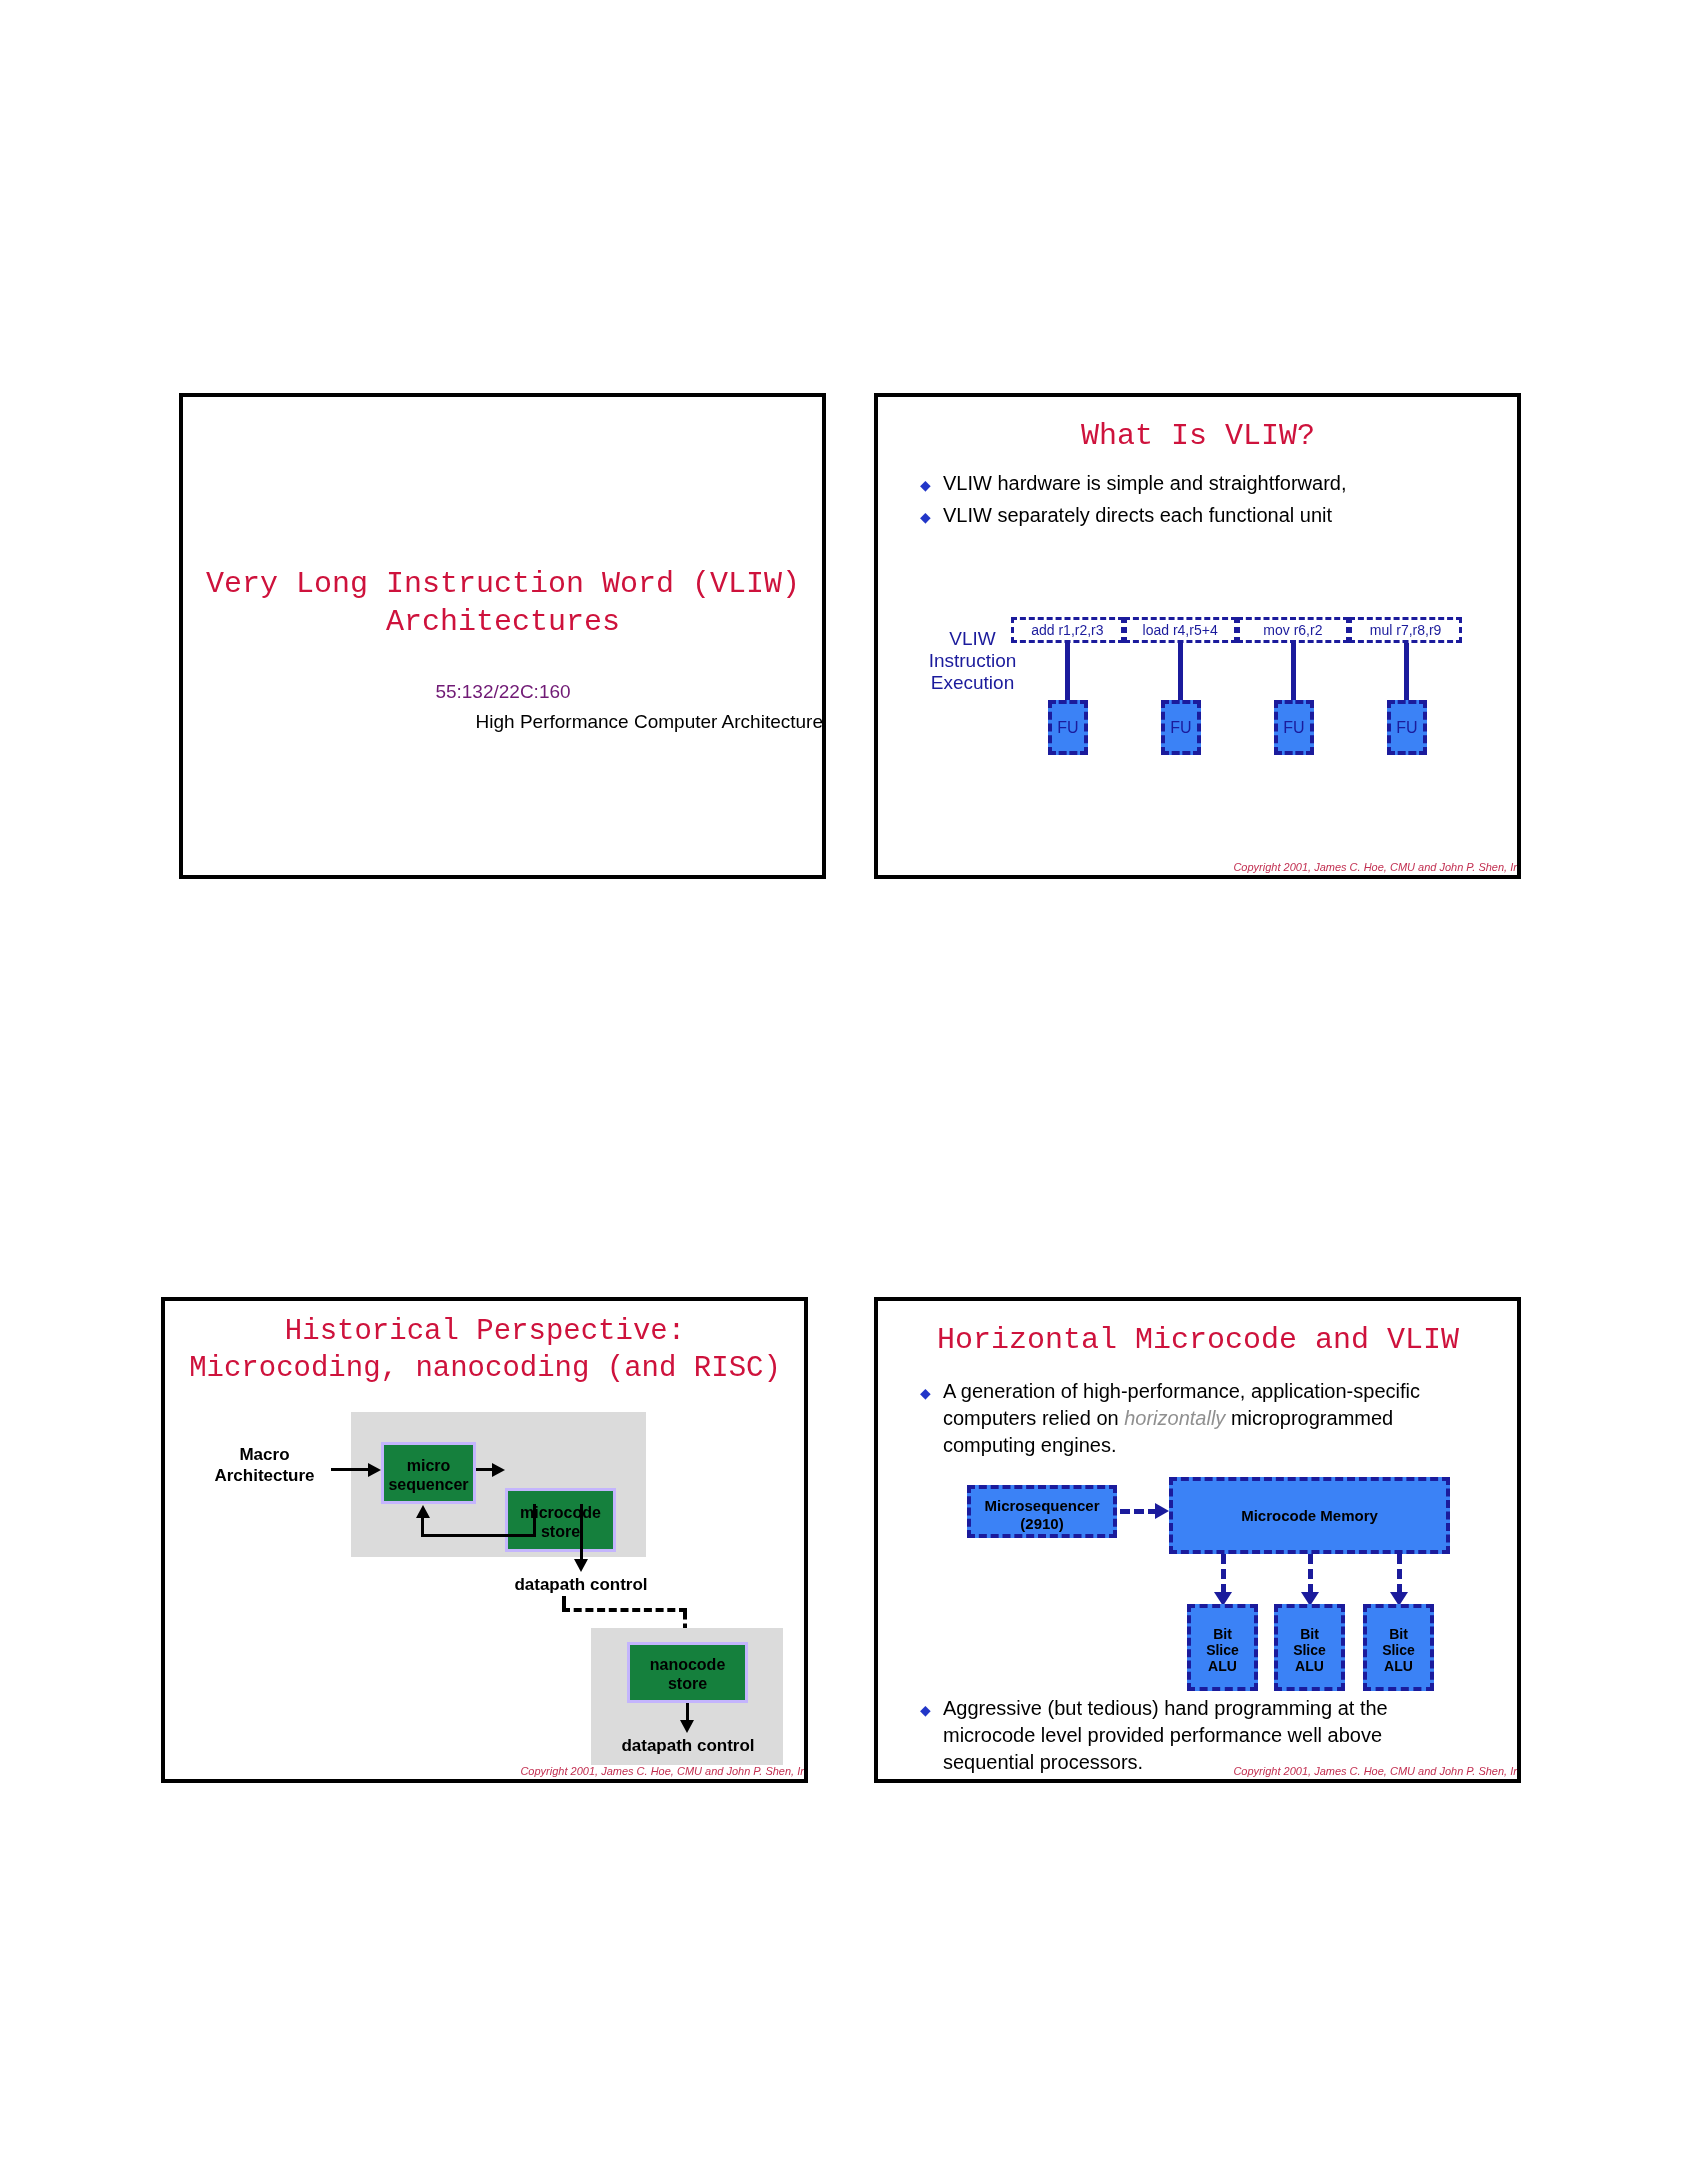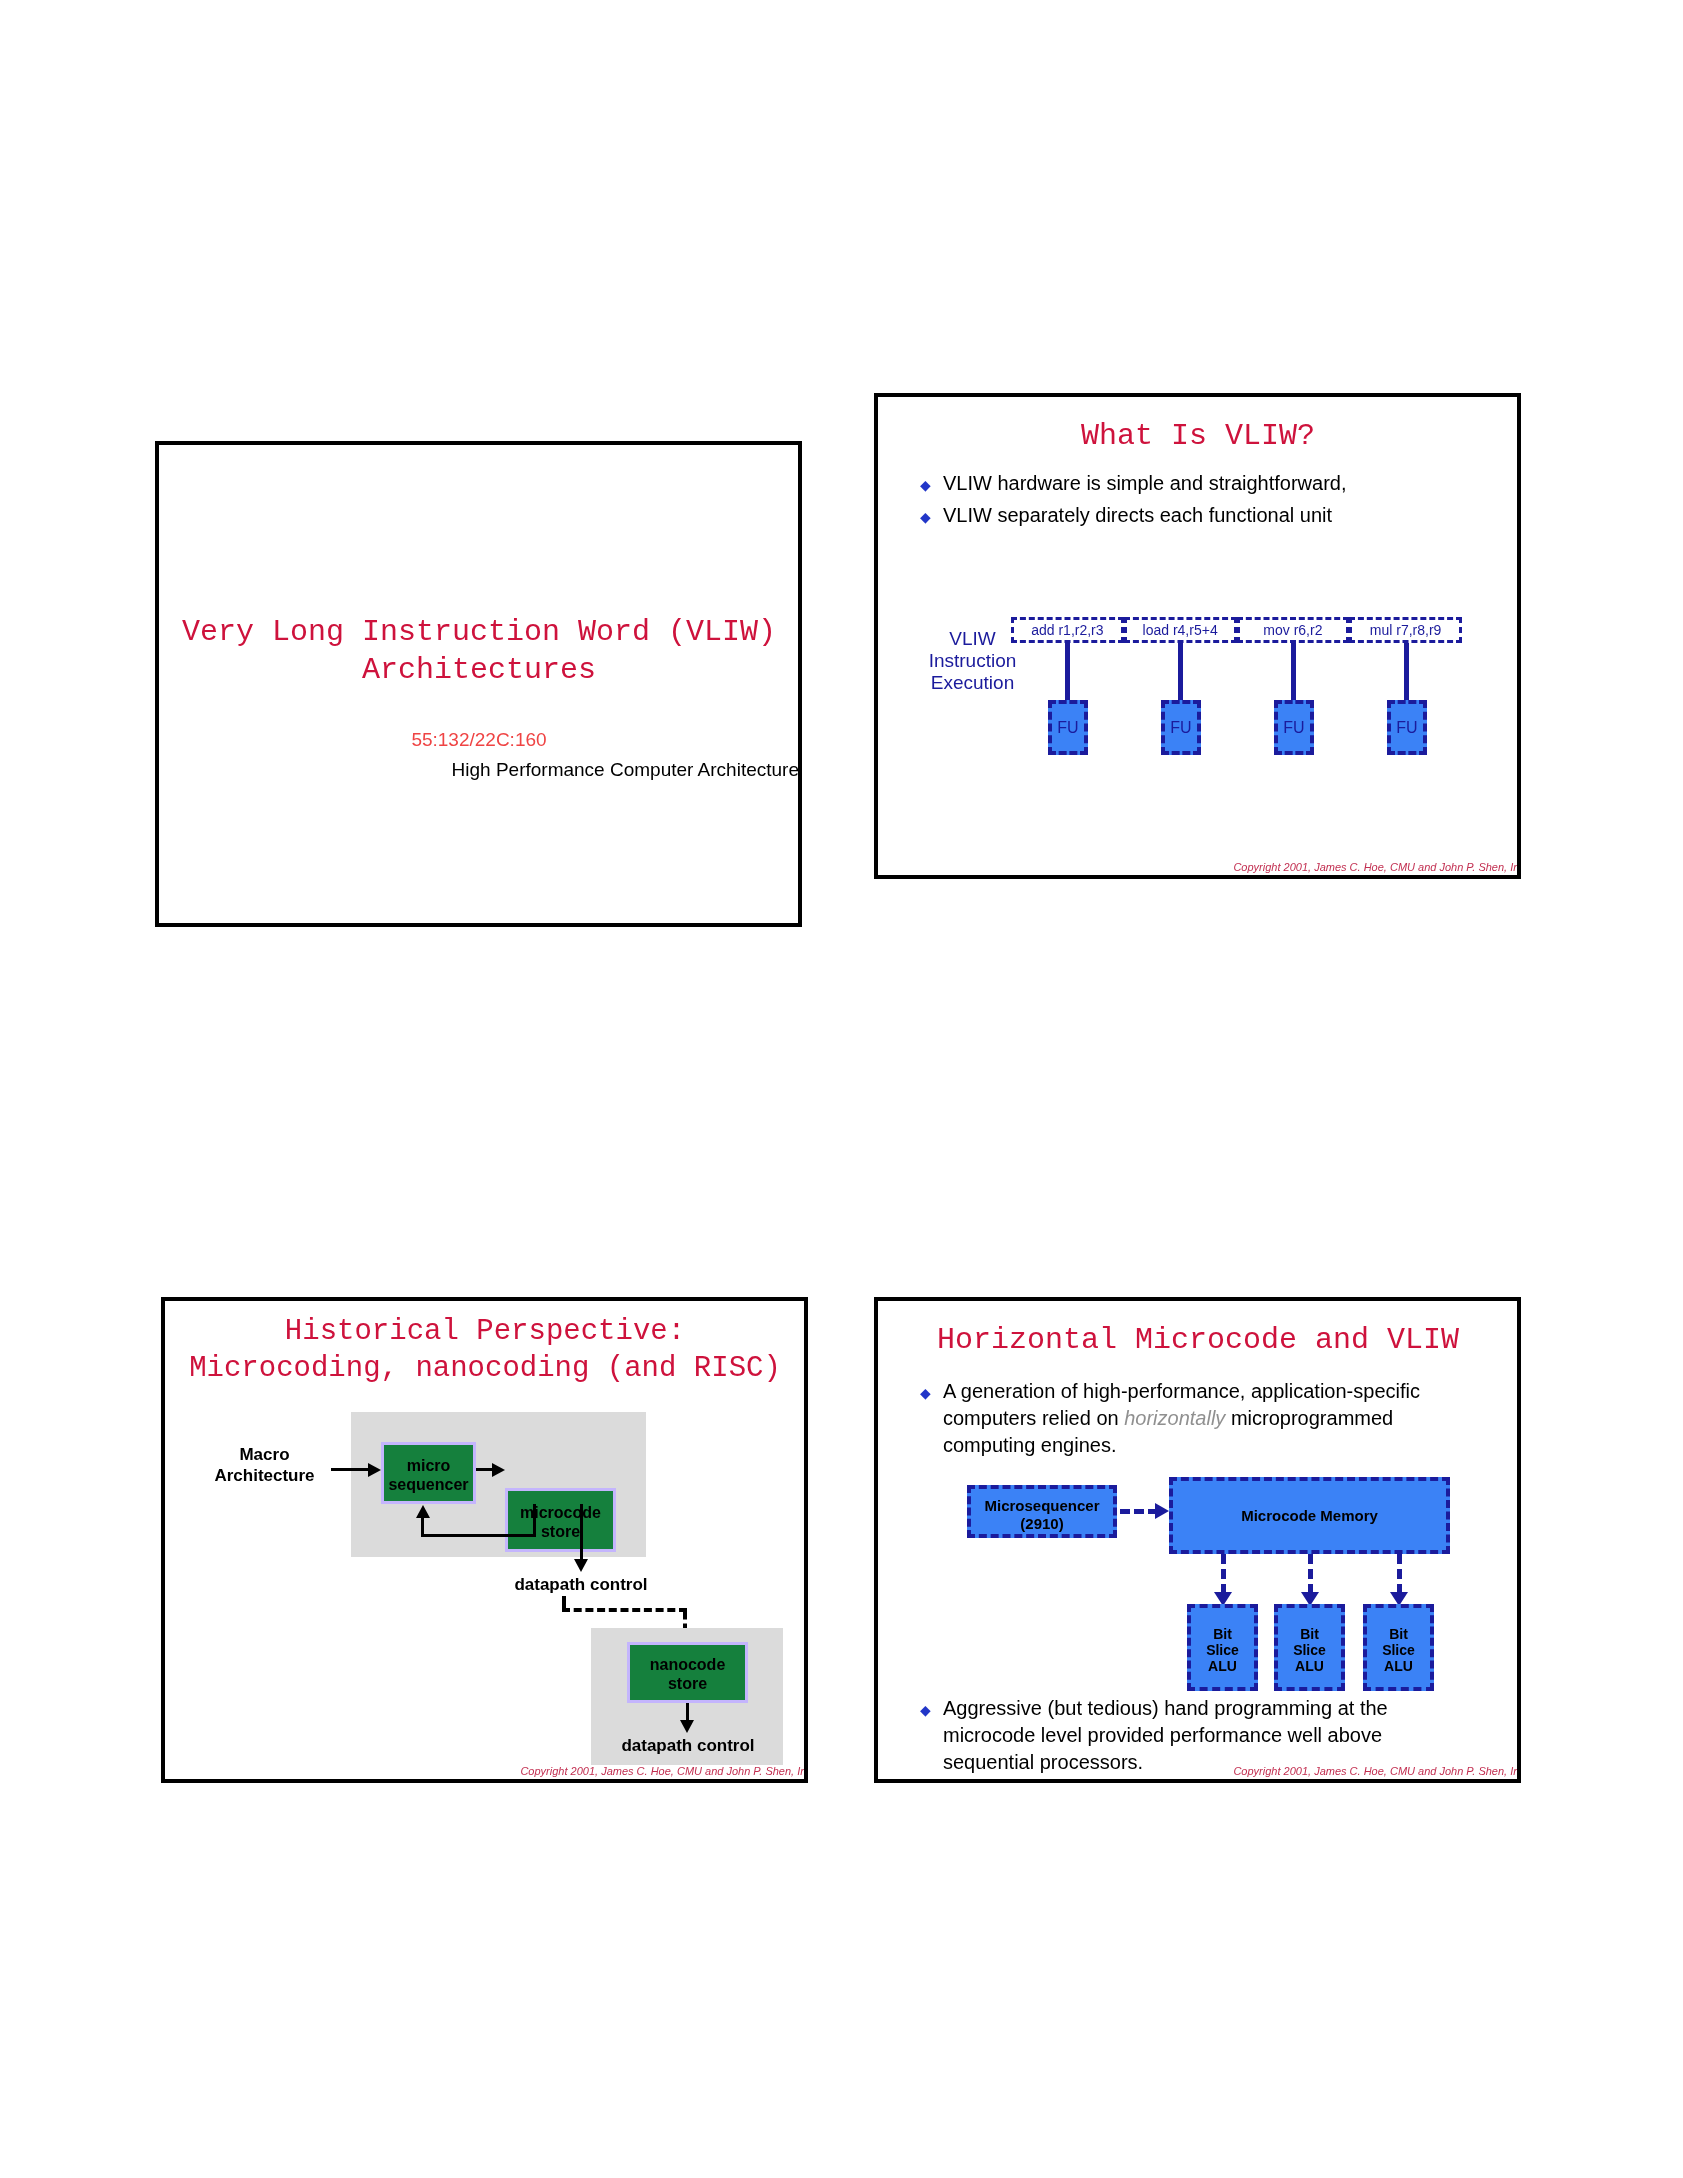--- a/index.html
+++ b/index.html
@@ -1,20 +1,20 @@
 <!DOCTYPE html>
 <html><head>
 <meta charset="utf-8">
 <style>
   html,body{margin:0;padding:0;background:#ffffff;}
   .page{position:relative;width:1683px;height:2178px;background:#ffffff;overflow:hidden;
         font-family:"Liberation Sans", sans-serif;}
   .slide{position:absolute;width:647px;height:486px;background:#ffffff;
          border:4px solid #000000;box-sizing:border-box;overflow:hidden;}
-  #slide1{left:155px;top:393px;margin-top:48px;}
+  #slide1{left:179px;top:393px;}
   #slide2{left:874px;top:393px;}
   #slide3{left:161px;top:1297px;}
   #slide4{left:874px;top:1297px;}
   .abs{position:absolute;}
   .red{color:#CE123C;font-family:Liberation Mono, monospace;}
   .navy{color:#1B1B9C;}
   .ctr{text-align:center;}
   .title{font-size:30px;line-height:38px;}
   .bullet-diamond{color:#2236C8;font-size:14px;line-height:20px;}
   .btext{color:#000000;font-size:20px;line-height:27px;}
@@ -45,21 +45,21 @@
 </head>
 <body>
 
 <div class="page">
 
   <div class="slide" id="slide1">
     <div class="abs ctr title red" style="left:0;top:168px;width:640px;">
       <div>Very Long Instruction Word (VLIW)</div>
       <div>Architectures</div>
     </div>
-    <div class="abs ctr" style="left:0;top:284px;width:640px;font-size:19px;color:#ef4444;">55:132/22C:160</div>
+    <div class="abs ctr" style="left:0;top:284px;width:640px;font-size:19px;color:#701a75;">55:132/22C:160</div>
     <div class="abs ctr" style="left:0;top:314px;width:640px;font-size:19px;color:#000;text-align:right;">High Performance Computer Architecture</div>
   </div>
 
   <div class="slide" id="slide2">
     <div class="abs ctr title red" style="left:0;top:20px;width:640px;">What Is VLIW?</div>
 
     <div class="abs bullet-diamond" style="left:42px;top:78px;">◆</div>
     <div class="abs btext" style="left:65px;top:73px;">VLIW hardware is simple and straightforward,</div>
     <div class="abs bullet-diamond" style="left:42px;top:110px;">◆</div>
     <div class="abs btext" style="left:65px;top:105px;">VLIW separately directs each functional unit</div>

